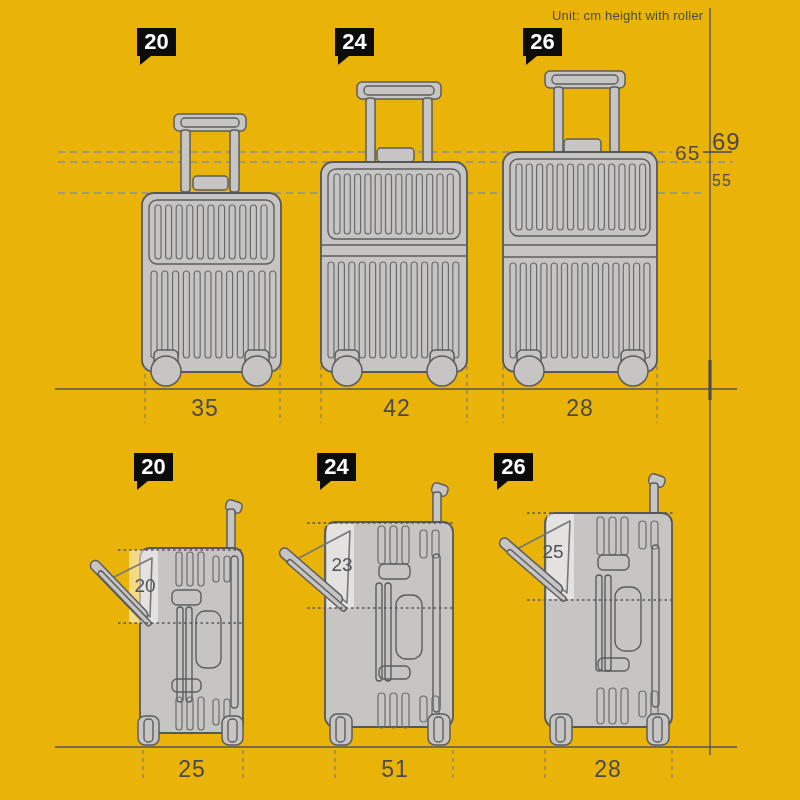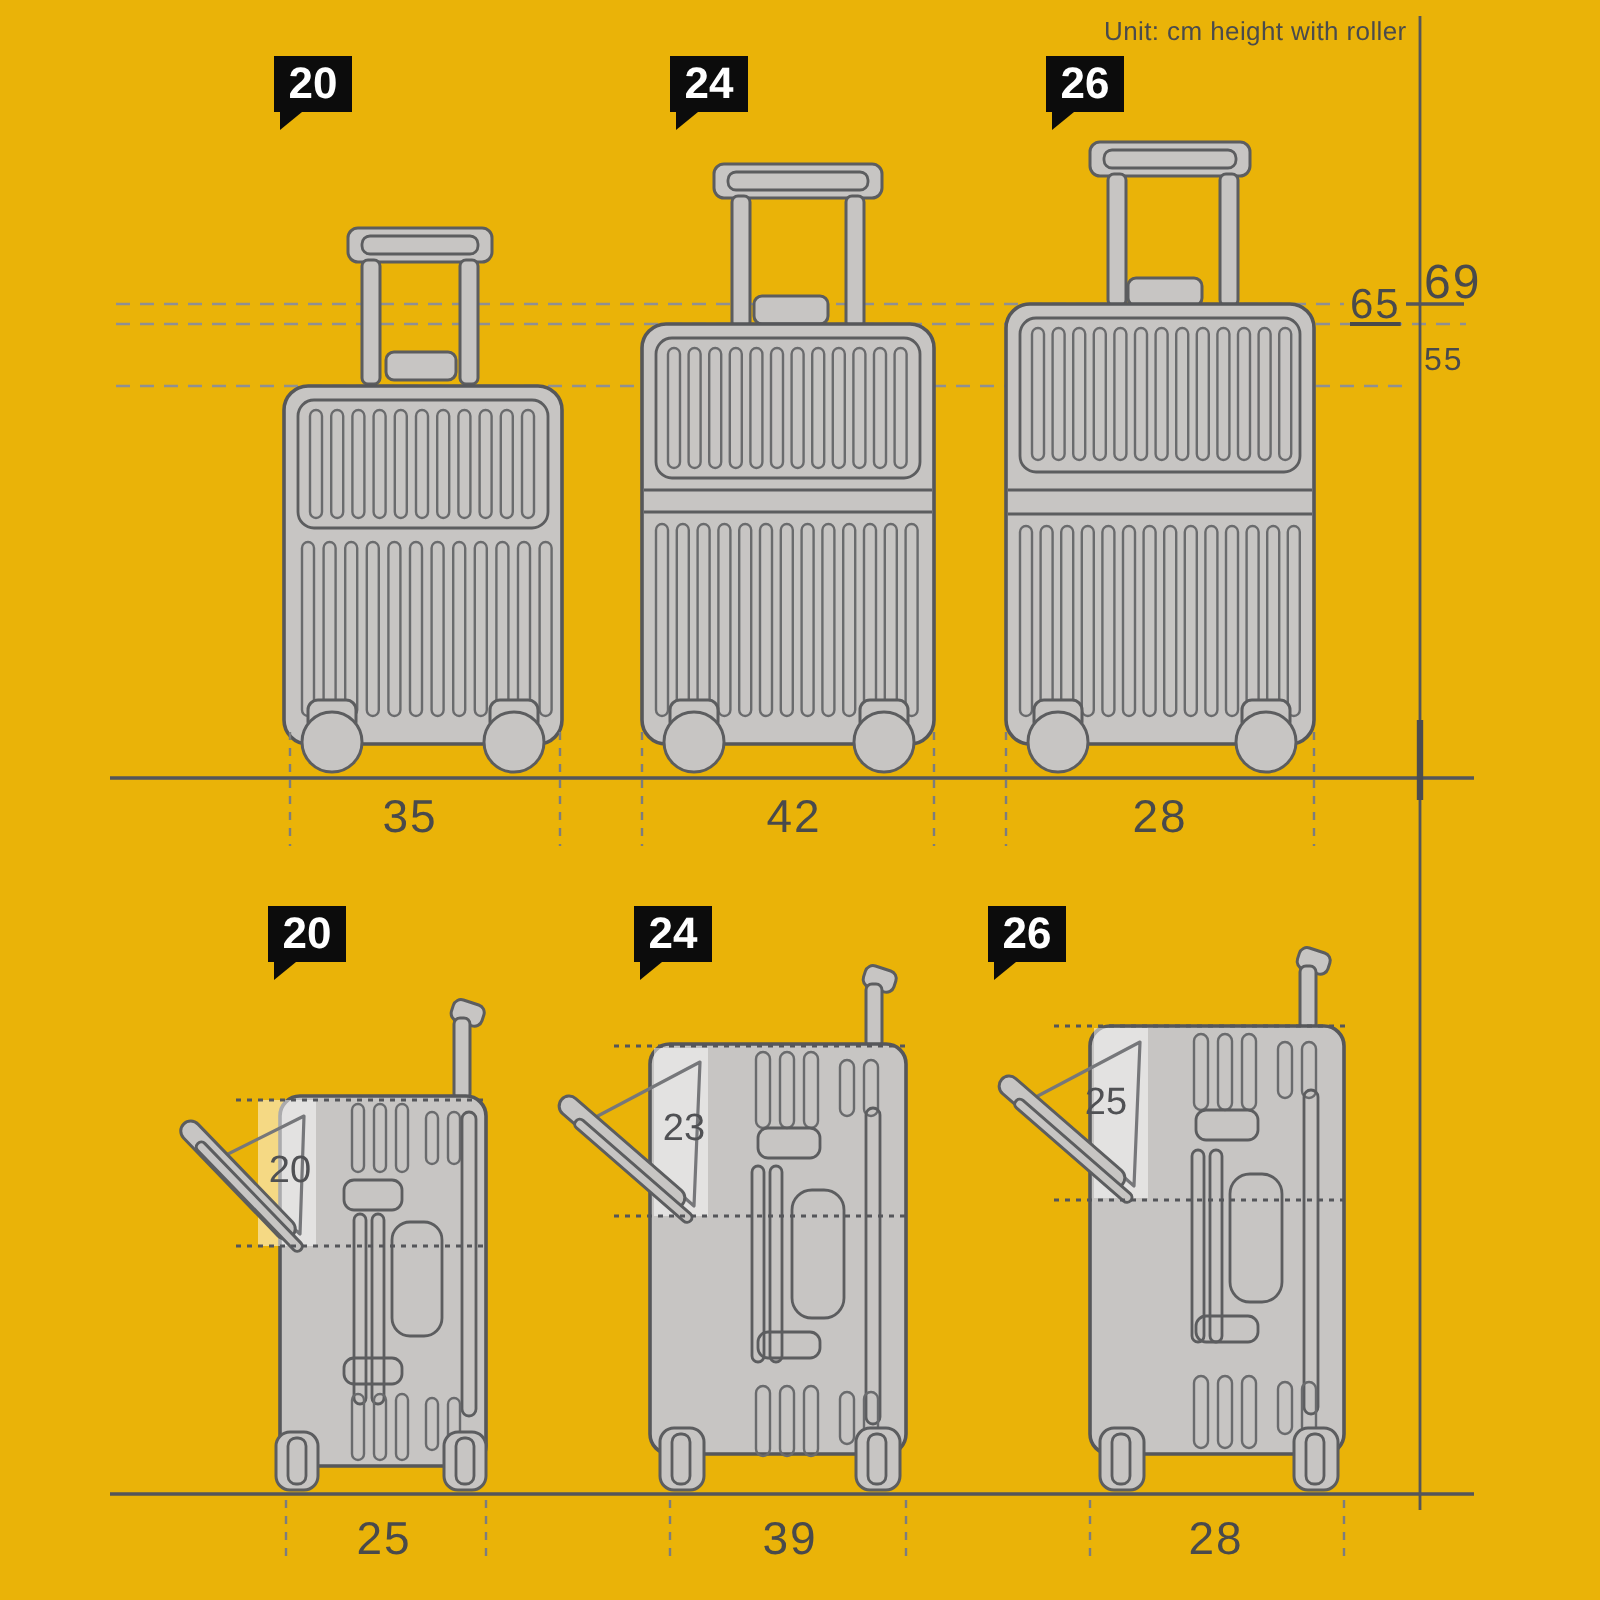--- a/index.html
+++ b/index.html
@@ -329,21 +329,21 @@
     <span>20</span>
     </div>
   <div class="tag" style="left:335px;top:28px;">
     <span>24</span>
     </div>
   <div class="tag" style="left:523px;top:28px;">
     <span>26</span>
     </div>
 
   <div class="lbl num" style="left:712px;top:130px;font-size:24px;">69</div>
-  <div class="lbl num" style="left:675px;top:142px;font-size:21px;text-decoration:underline;">65</div>
+  <div class="lbl num" style="left:675px;top:142px;font-size:21px;">65</div>
   <div class="lbl num" style="left:712px;top:173px;font-size:16px;">55</div>
 
   <div class="lbl num ctr" style="left:183px;top:397px;">35</div>
   <div class="lbl num ctr" style="left:375px;top:397px;">42</div>
   <div class="lbl num ctr" style="left:558px;top:397px;">28</div>
 
   <div class="tag" style="left:134px;top:453px;">
     <span>20</span>
     </div>
   <div class="tag" style="left:317px;top:453px;">
@@ -351,16 +351,16 @@
     </div>
   <div class="tag" style="left:494px;top:453px;">
     <span>26</span>
     </div>
 
   <div class="lbl opening" style="left:130px;top:576px;">20</div>
   <div class="lbl opening" style="left:327px;top:555px;">23</div>
   <div class="lbl opening" style="left:538px;top:542px;">25</div>
 
   <div class="lbl num ctr" style="left:170px;top:758px;">25</div>
-  <div class="lbl num ctr" style="left:373px;top:758px;">39</div>
+  <div class="lbl num ctr" style="left:373px;top:758px;">51</div>
   <div class="lbl num ctr" style="left:586px;top:758px;">28</div>
 
 </div>
 
 </body></html>

